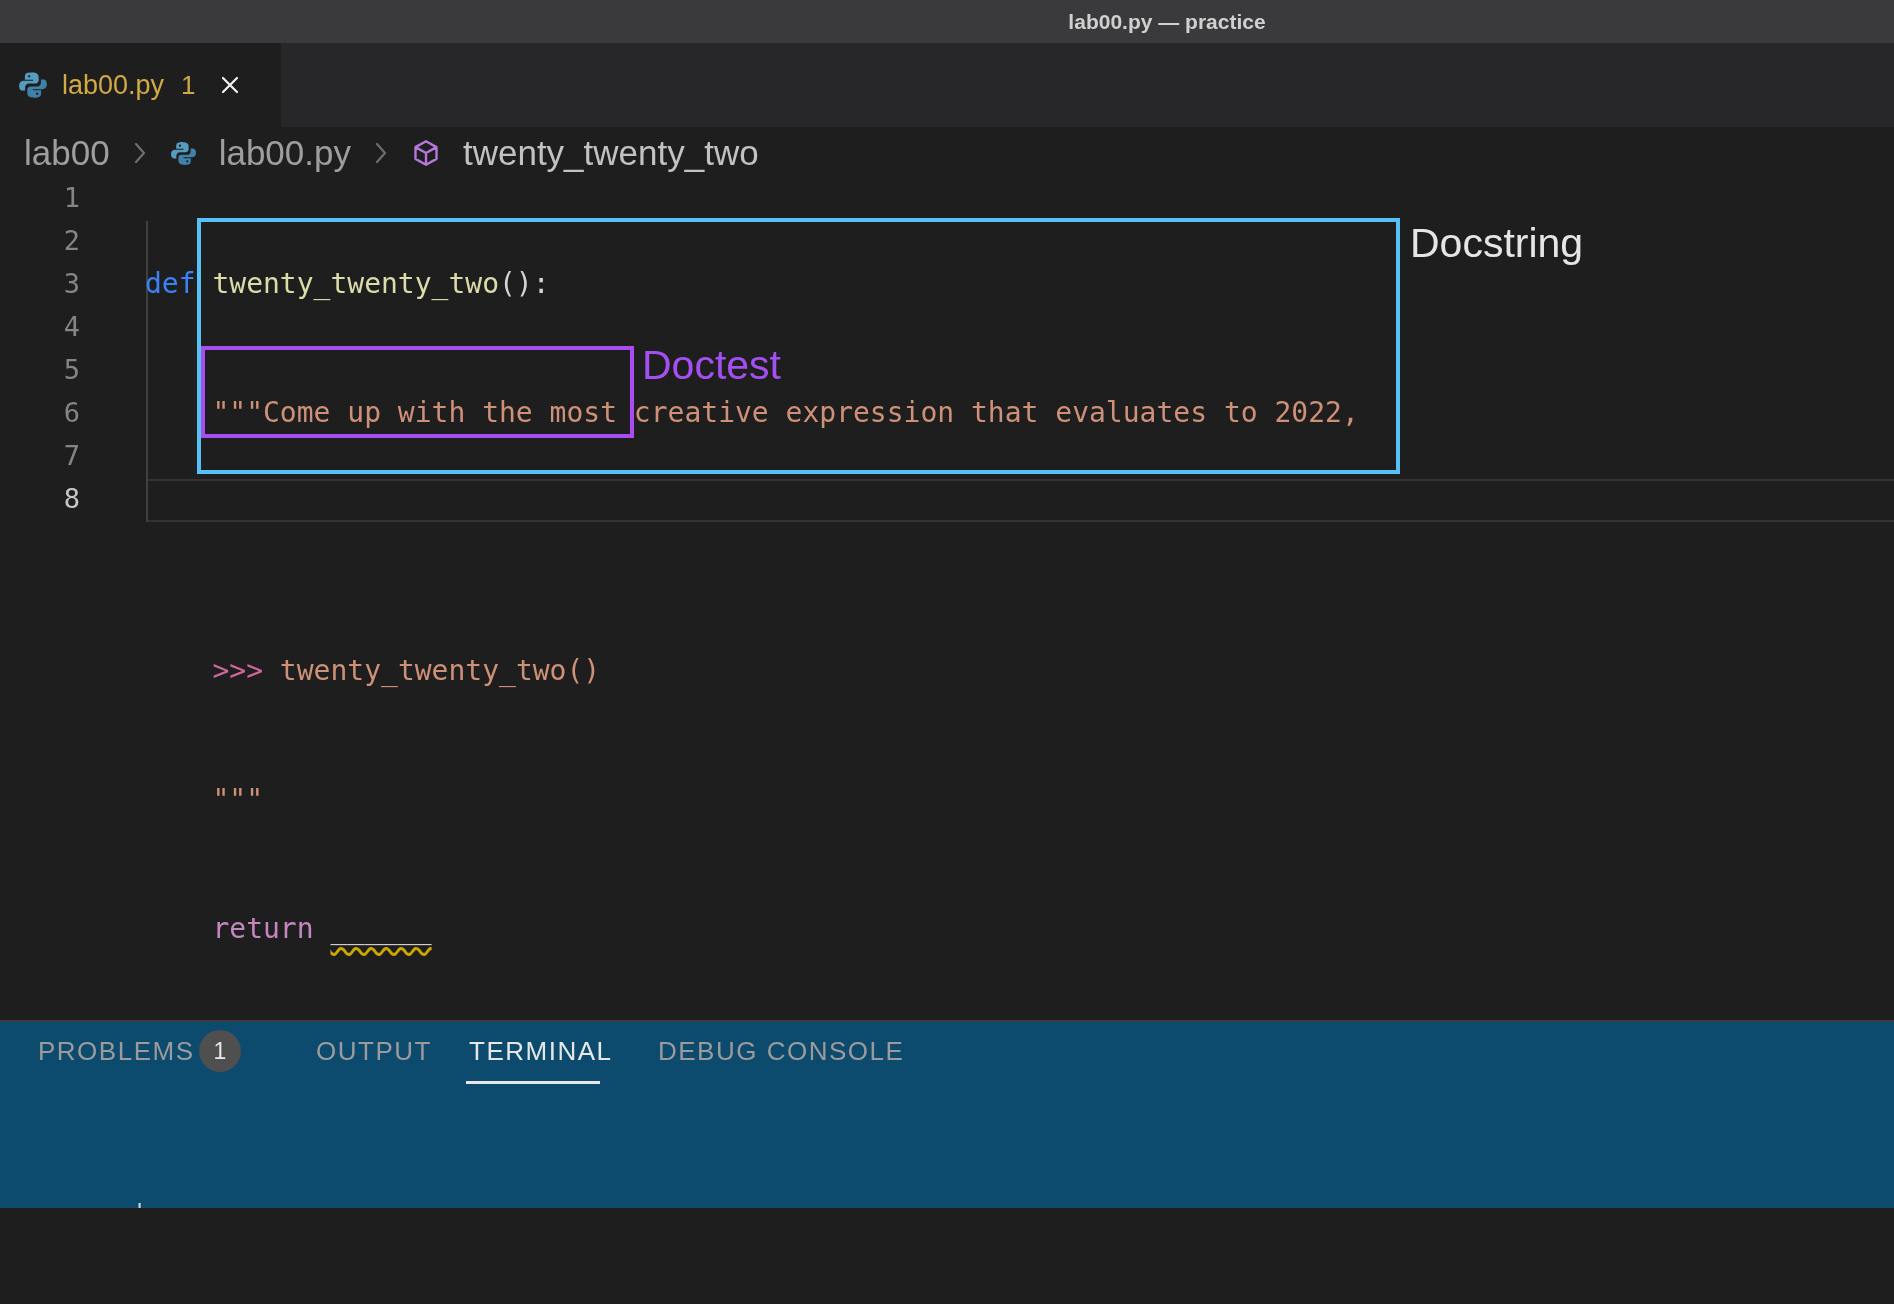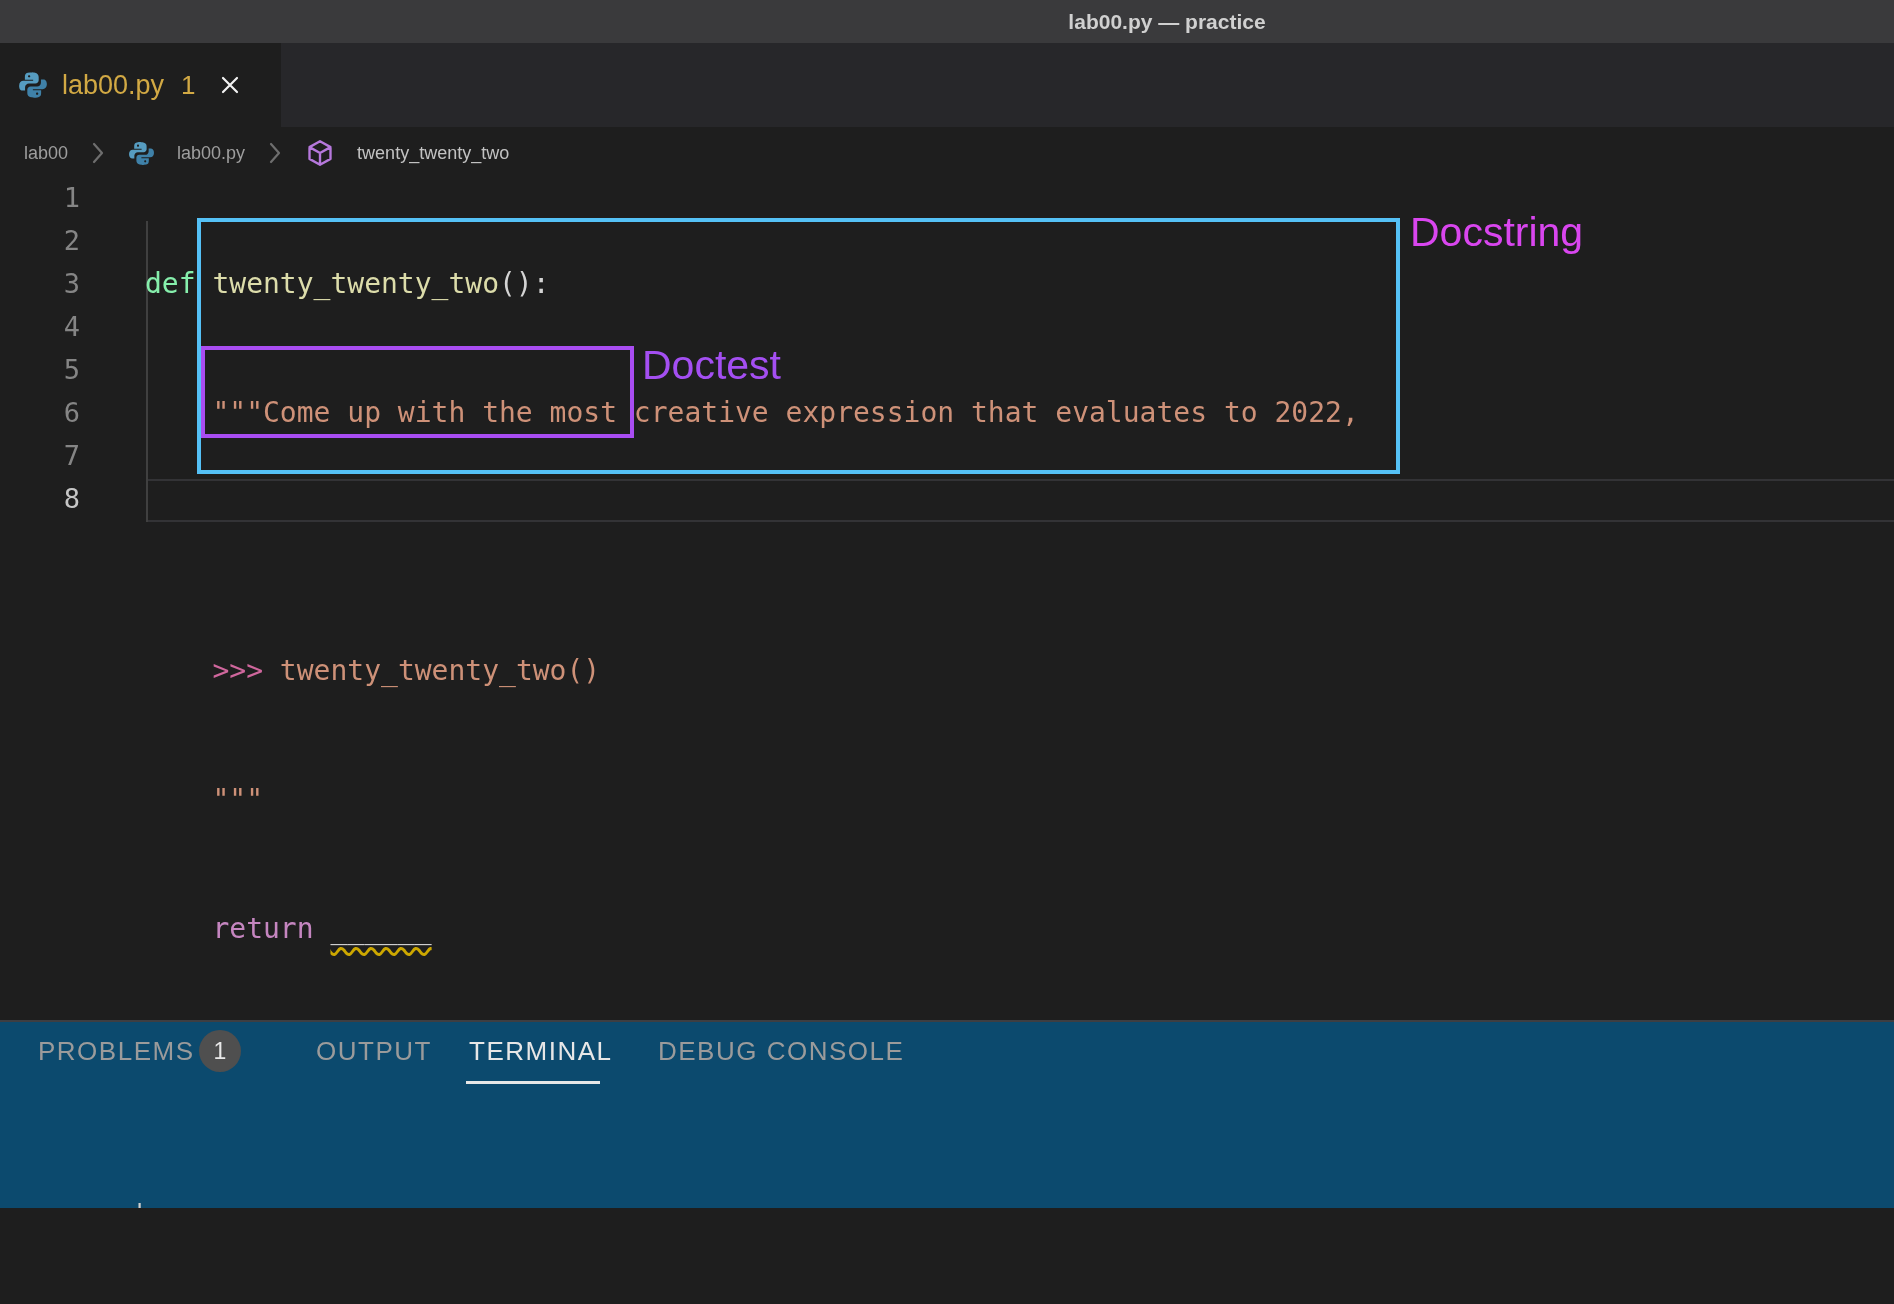--- a/index.html
+++ b/index.html
@@ -34,21 +34,21 @@
   .tab-label {
     margin-left:14px; color:#D2A944; font-size:27px; white-space:nowrap;
   }
   .tab-badge { margin-left:17px; color:#D2A944; font-size:26px; }
   .tab-close { margin-left:22px; width:24px; height:24px; display:flex; align-items:center; }
 
   
   .breadcrumb {
     position:absolute; left:24px; top:130px; height:46px;
     display:flex; align-items:center; gap:22px;
-    font-size:18px; color:#9E9E9E; white-space:nowrap;text-align:center;
+    font-size:35px; color:#9E9E9E; white-space:nowrap;text-align:center;
   }
   .crumb-last { color:#C2C2C2; }
   .bc-icon { display:flex; align-items:center; }
 
   
   .editor { position:absolute; left:0; top:176px; width:1894px; height:844px; }
   .current-line {
     position:absolute; left:146px; right:0; top:303px; height:43px;
     border-top:2px solid #333336; border-bottom:2px solid #333336;
   }
@@ -62,40 +62,40 @@
     font-family:"DejaVu Sans Mono", monospace; font-size:27px; line-height:43px;
   }
   .gutter div { height:43px; }
   .gutter .ln-active { color:#C6C6C6; }
   .code {
     position:absolute; left:145px; top:0;
     font-family:"DejaVu Sans Mono", monospace; font-size:28px; line-height:43px;
     white-space:pre; color:#D4D4D4;
   }
   .code .cl { height:43px; }
-  .tk-kw   { color:#86efac; }
+  .tk-kw   { color:#3b82f6; }
   .tk-fn   { color:#DCDCAA; }
   .tk-pl   { color:#D4D4D4; }
   .tk-str  { color:#CE9178; }
   .tk-doc  { color:#D0679D; }
   .tk-kw2  { color:#C586C0; }
   .tk-warn {
     color:#D4D4D4;
     text-decoration:underline wavy #CCA700 2.5px;
     text-underline-offset:9px;
   }
 
   
   .box-docstring {
     position:absolute; left:197px; top:42px; width:1203px; height:256px;
     border:4px solid #55C1F6; pointer-events:none;
   }
   .label-docstring {
-    position:absolute; left:1410px; top:33px;
-    color:#d946ef; font-size:41px; white-space:nowrap;
+    position:absolute; left:1410px; top:44px;
+    color:#e5e5e5; font-size:41px; white-space:nowrap;
   }
   .box-doctest {
     position:absolute; left:201px; top:170px; width:433px; height:92px;
     border:4px solid #A94DF2; pointer-events:none;
   }
   .label-doctest {
     position:absolute; left:642px; top:166px;
     color:#A44FF2; font-size:41px; white-space:nowrap;
   }
 

